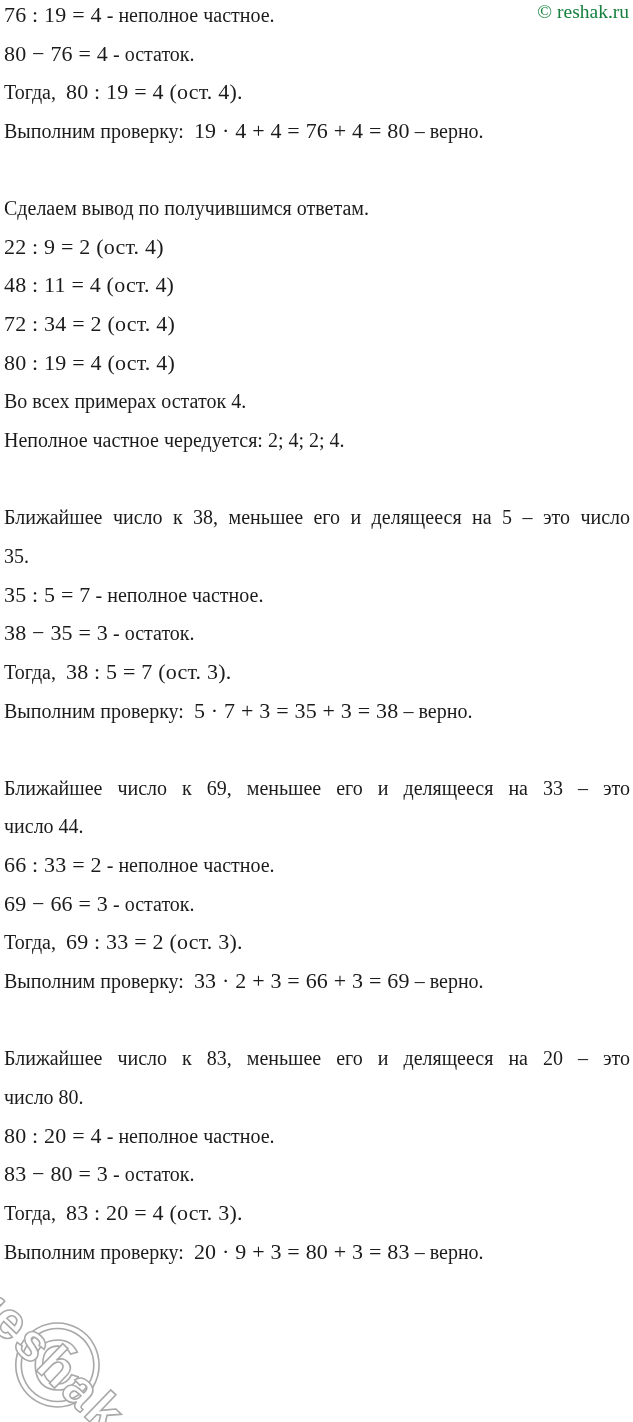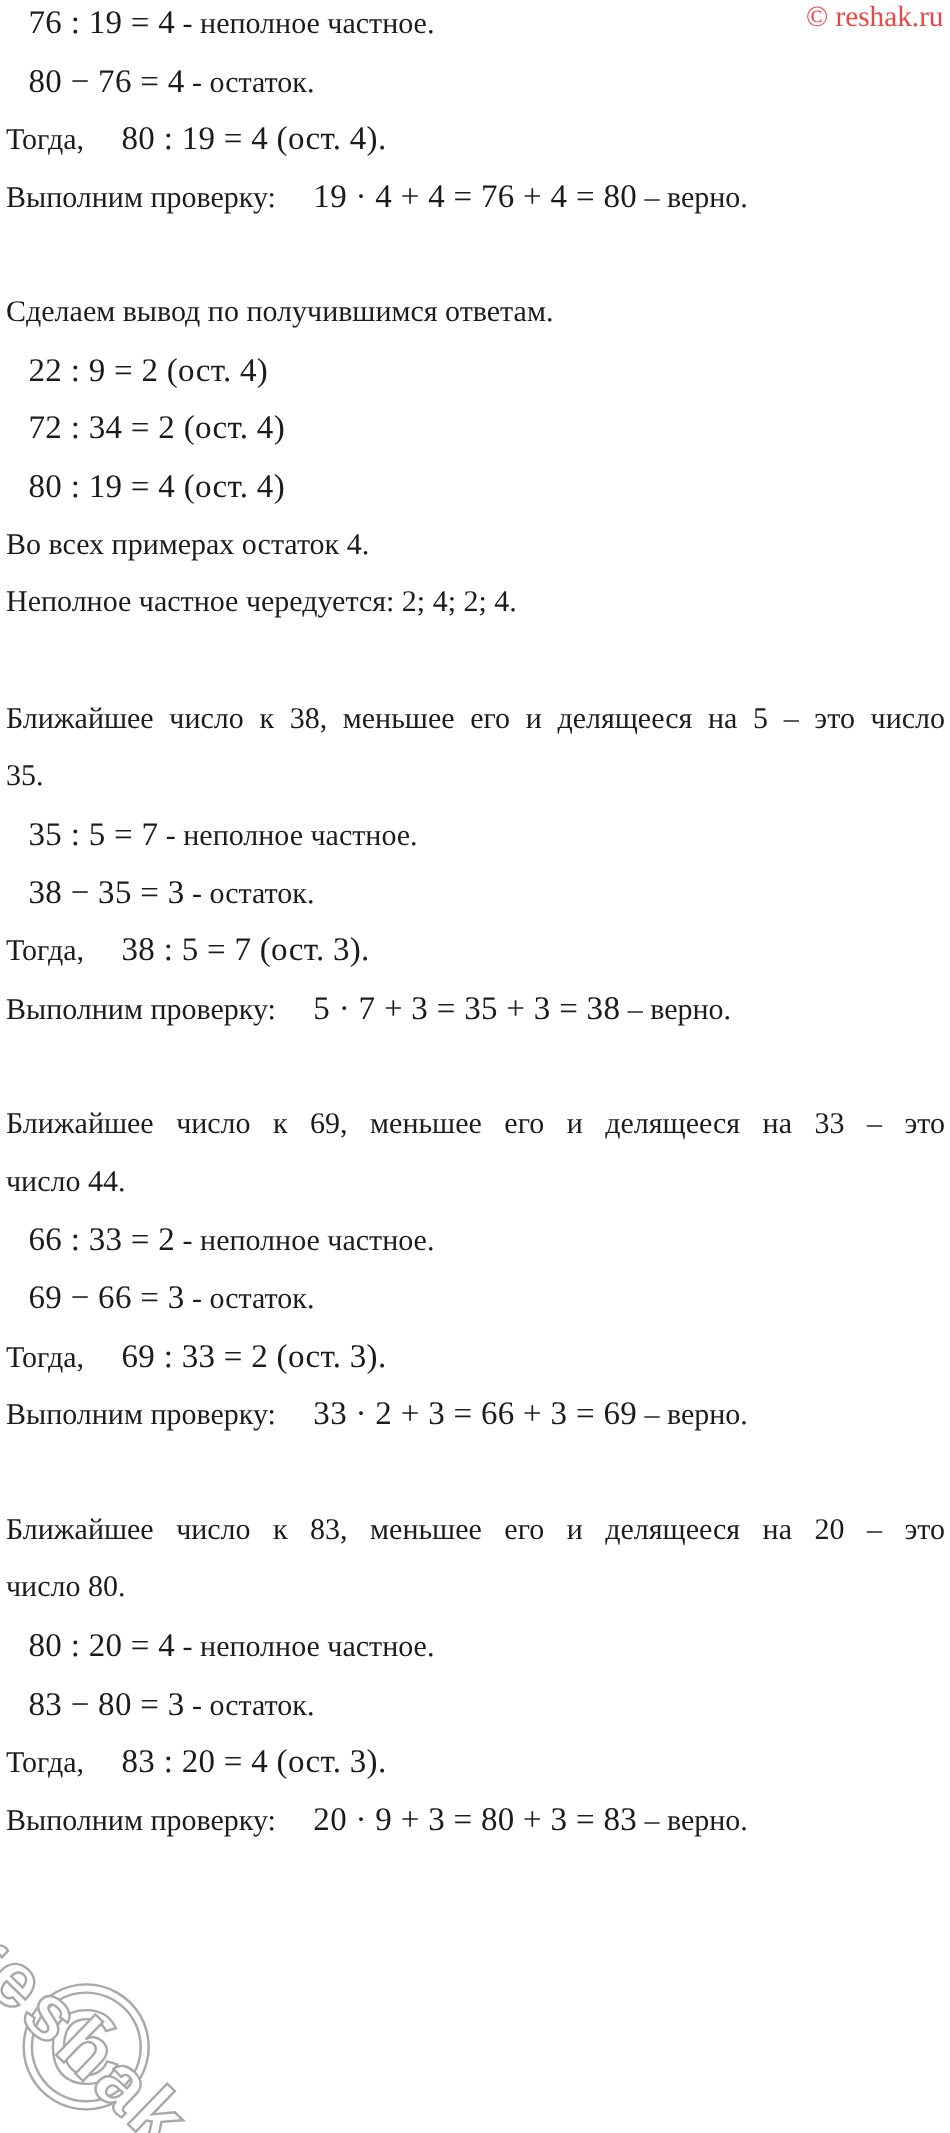--- a/index.html
+++ b/index.html
@@ -26,27 +26,26 @@
   }
   .line.justify {
     white-space:normal;
     text-align:justify;
     text-align-last:justify;
   }
   .line.blank { }
   .m {              
     font-size:22px;
     letter-spacing:0.2px;
-    margin-left:15px;
   }
   .copyright {
     position:absolute;
     top:1px; right:4px;
     font-size:19.5px;
-    color:#ef4444;
+    color:#15803d;
     z-index:2;
     white-space:pre;
   }
   
   .wm-text {
     position:absolute;
     left:2px; top:1276px;
     font-family:"Liberation Sans", sans-serif;
     font-size:52px;
     font-weight:bold;
@@ -75,20 +74,21 @@
 <div class="copyright">© reshak.ru</div>
 
 <div class="page">
     <p class="line"><span class="m">76 : 19 = 4</span><span class="t"> - неполное частное.</span></p>
     <p class="line"><span class="m">80 − 76 = 4</span><span class="t"> - остаток.</span></p>
     <p class="line"><span class="t">Тогда,  </span><span class="m">80 : 19 = 4 (ост. 4).</span></p>
     <p class="line"><span class="t">Выполним проверку:  </span><span class="m">19 · 4 + 4 = 76 + 4 = 80</span><span class="t"> – верно.</span></p>
     <p class="line blank"></p>
     <p class="line"><span class="t">Сделаем вывод по получившимся ответам.</span></p>
     <p class="line"><span class="m">22 : 9 = 2 (ост. 4)</span></p>
+    <p class="line"><span class="m">48 : 11 = 4 (ост. 4)</span></p>
     <p class="line"><span class="m">72 : 34 = 2 (ост. 4)</span></p>
     <p class="line"><span class="m">80 : 19 = 4 (ост. 4)</span></p>
     <p class="line"><span class="t">Во всех примерах остаток 4.</span></p>
     <p class="line"><span class="t">Неполное частное чередуется: 2; 4; 2; 4.</span></p>
     <p class="line blank"></p>
     <p class="line justify"><span class="t">Ближайшее число к 38, меньшее его и делящееся на 5 – это число</span></p>
     <p class="line"><span class="t">35.</span></p>
     <p class="line"><span class="m">35 : 5 = 7</span><span class="t"> - неполное частное.</span></p>
     <p class="line"><span class="m">38 − 35 = 3</span><span class="t"> - остаток.</span></p>
     <p class="line"><span class="t">Тогда,  </span><span class="m">38 : 5 = 7 (ост. 3).</span></p>

